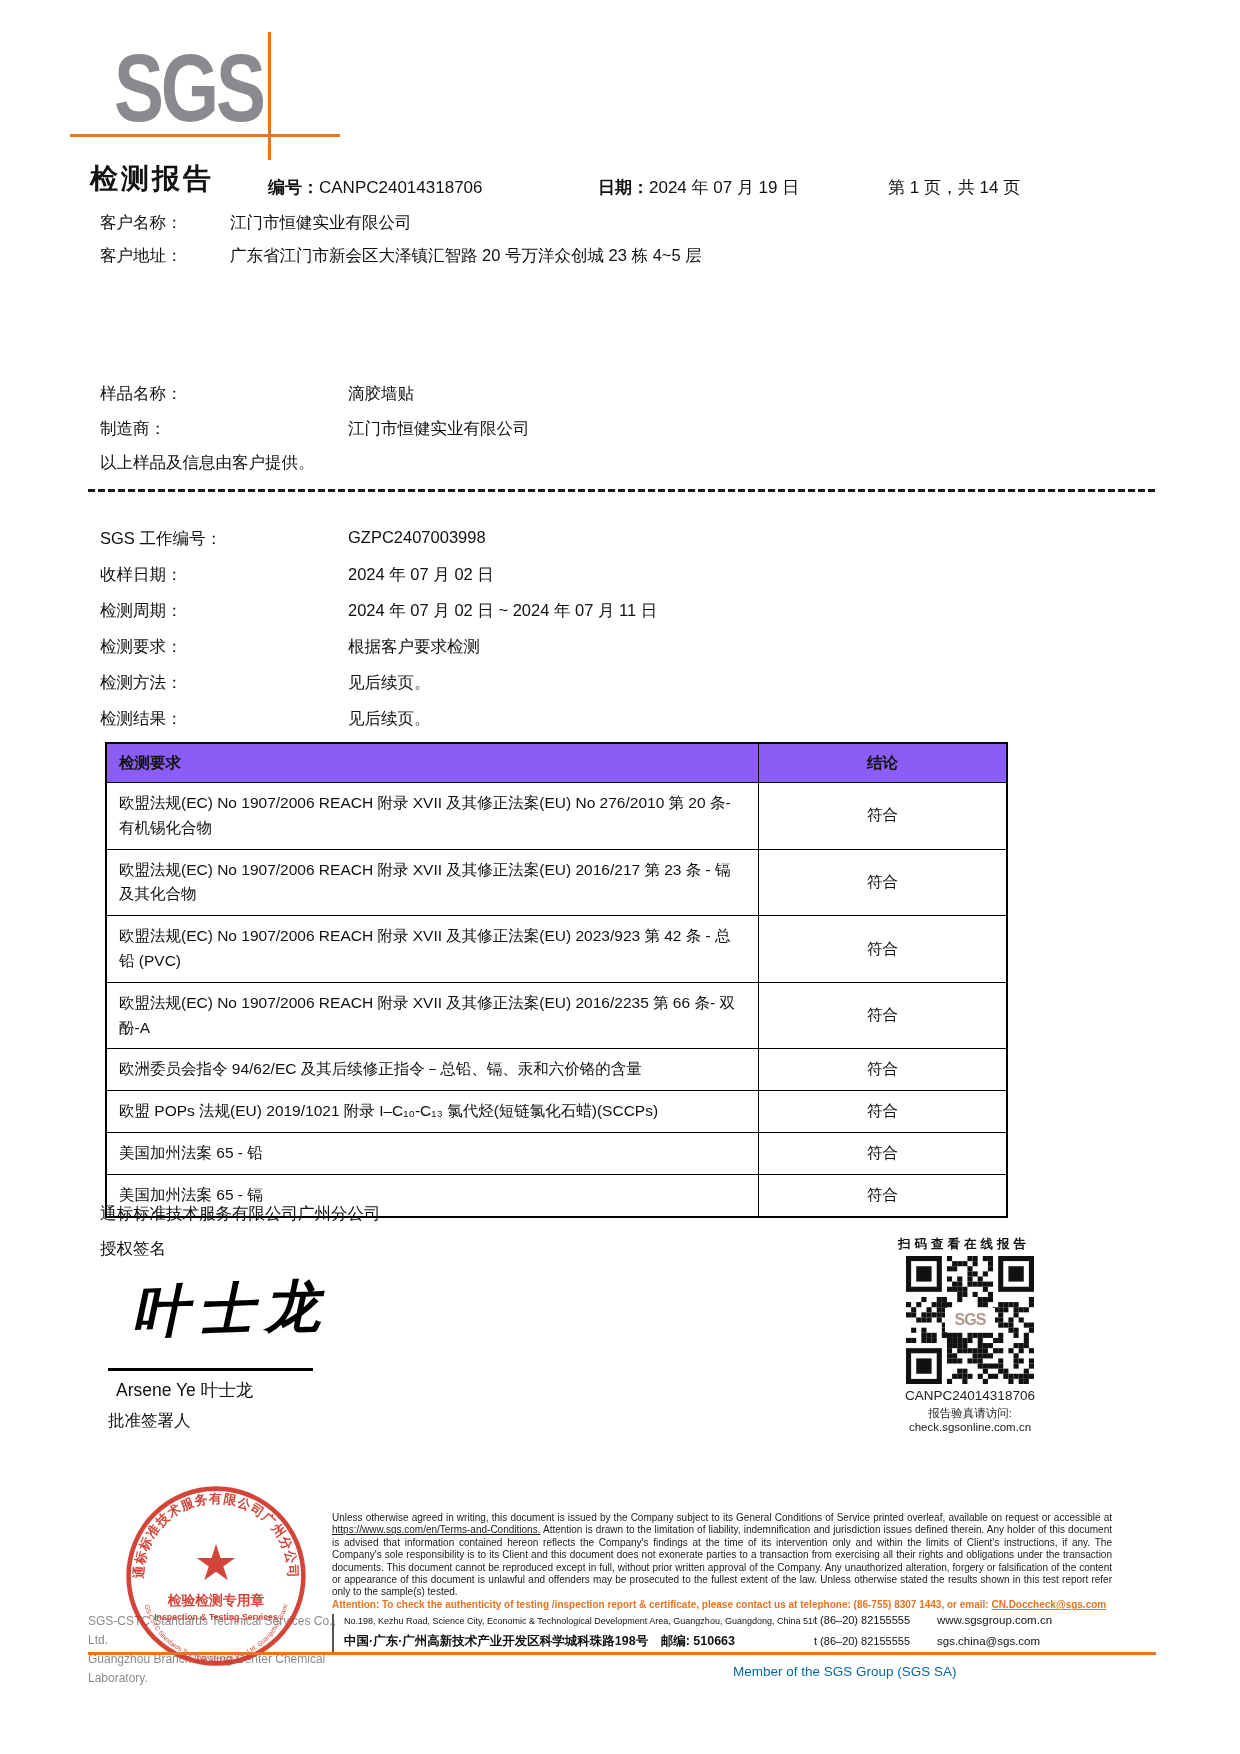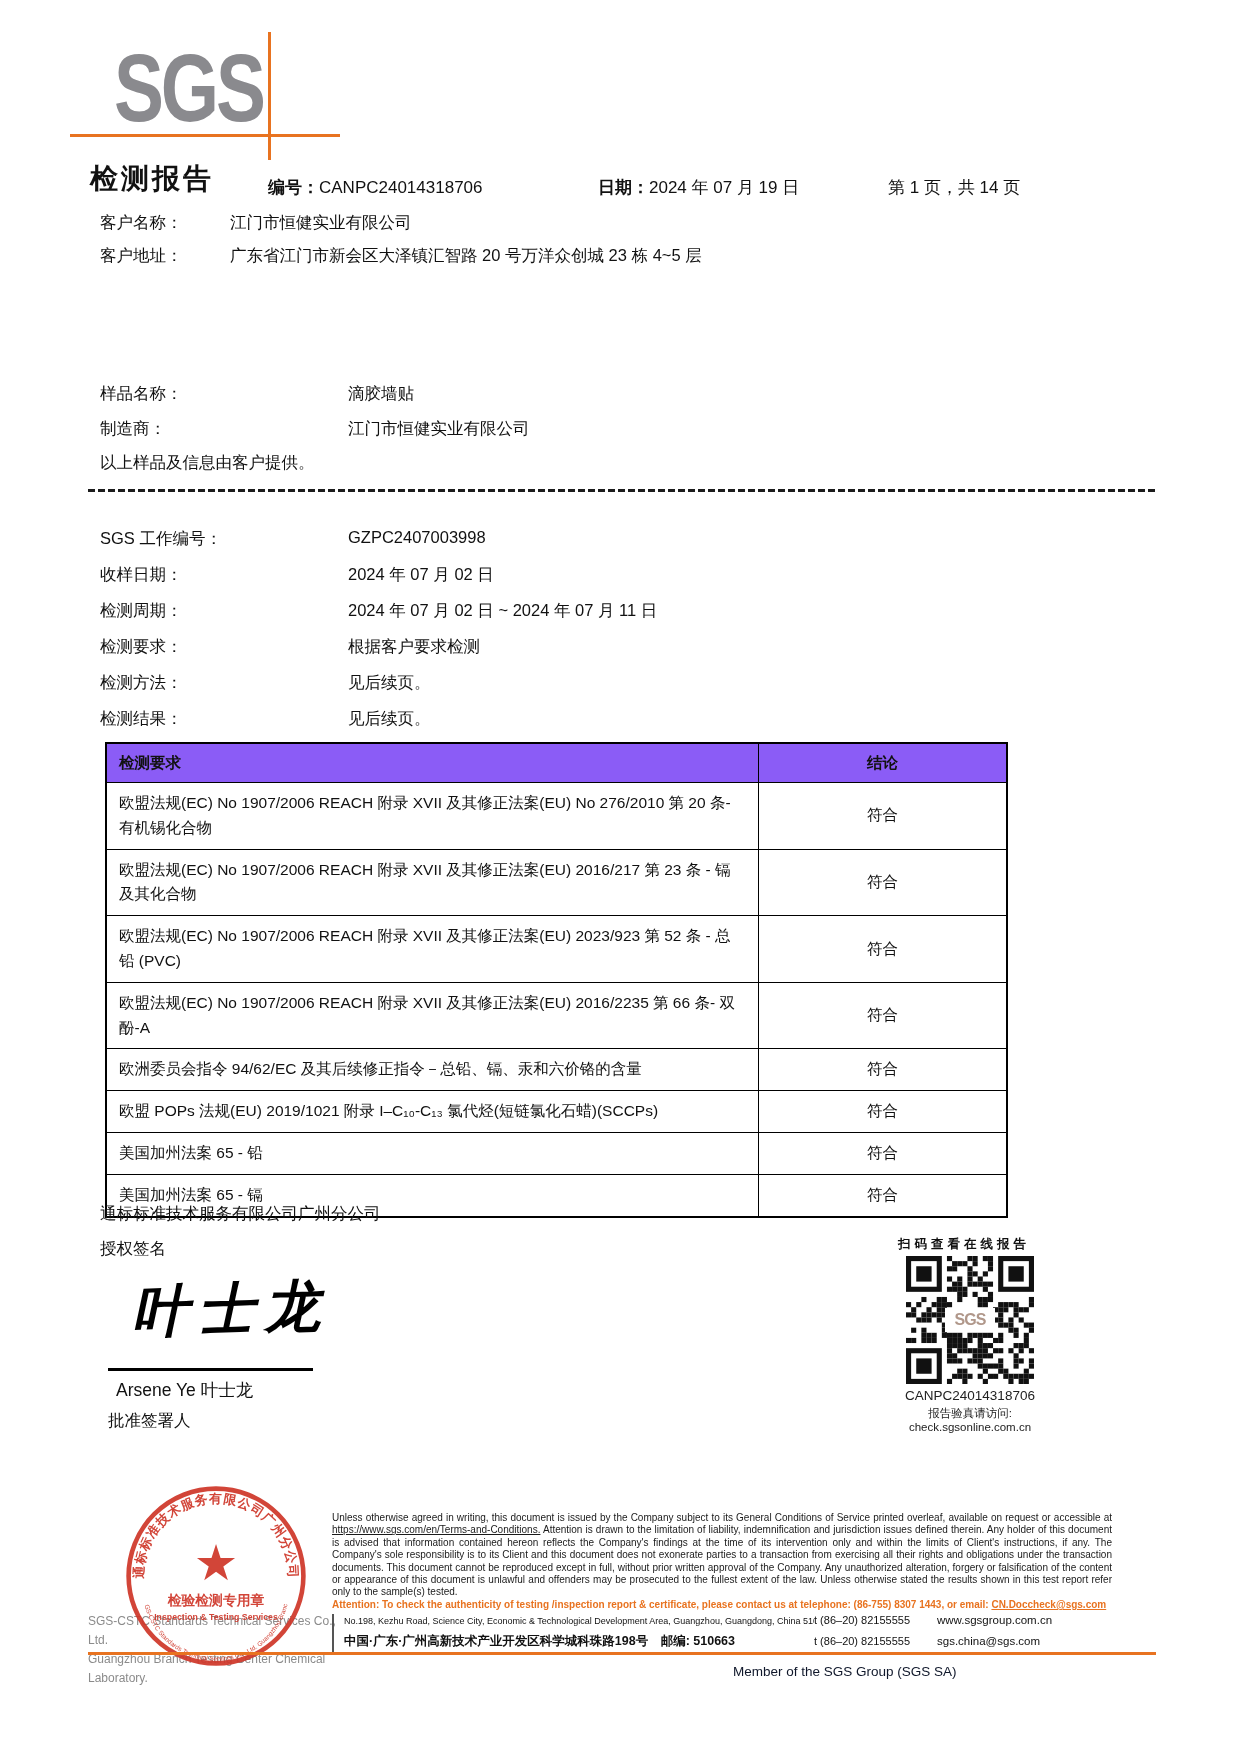--- a/index.html
+++ b/index.html
@@ -66,21 +66,21 @@
   .legal .ul{text-decoration:underline;color:inherit;}
   .legal .att{color:#e87320;font-weight:bold;}
   .addr{position:absolute;left:332px;top:1614px;width:812px;border-left:2px solid #555;padding-left:10px;}
   .addr-row{display:flex;align-items:baseline;height:19px;white-space:nowrap;}
   .addr-col{width:470px;overflow:hidden;}
   .addr-en{font-size:9px;}
   .addr-cn{font-size:12.5px;font-weight:bold;}
   .tel-col{width:123px;font-size:11px;}
   .net-col{font-size:11.5px;}
   .orange-rule{position:absolute;left:88px;top:1652px;width:1068px;height:3px;background:#e87320;}
-  .member{position:absolute;left:733px;top:1664px;font-size:13.5px;color:#0f172a;}
+  .member{position:absolute;left:733px;top:1664px;font-size:13.5px;color:#0369a1;}
 </style>
 </head>
 <body>
 
 <div class="page">
 
   <div class="logo">
     <div class="logo-text">SGS</div>
     <div class="logo-vline"></div>
     <div class="logo-hline"></div>
@@ -152,21 +152,21 @@
       <tbody>
         <tr>
           <td class="req">欧盟法规(EC) No 1907/2006 REACH 附录 XVII 及其修正法案(EU) No 276/2010 第 20 条- 有机锡化合物</td>
           <td class="con">符合</td>
         </tr>
         <tr>
           <td class="req">欧盟法规(EC) No 1907/2006 REACH 附录 XVII 及其修正法案(EU) 2016/217 第 23 条 - 镉及其化合物</td>
           <td class="con">符合</td>
         </tr>
         <tr>
-          <td class="req">欧盟法规(EC) No 1907/2006 REACH 附录 XVII 及其修正法案(EU) 2023/923 第 52 条 - 总铅 (PVC)</td>
+          <td class="req">欧盟法规(EC) No 1907/2006 REACH 附录 XVII 及其修正法案(EU) 2023/923 第 42 条 - 总铅 (PVC)</td>
           <td class="con">符合</td>
         </tr>
         <tr>
           <td class="req">欧盟法规(EC) No 1907/2006 REACH 附录 XVII 及其修正法案(EU) 2016/2235 第 66 条- 双酚-A</td>
           <td class="con">符合</td>
         </tr>
         <tr>
           <td class="req">欧洲委员会指令 94/62/EC 及其后续修正指令－总铅、镉、汞和六价铬的含量</td>
           <td class="con">符合</td>
         </tr>

